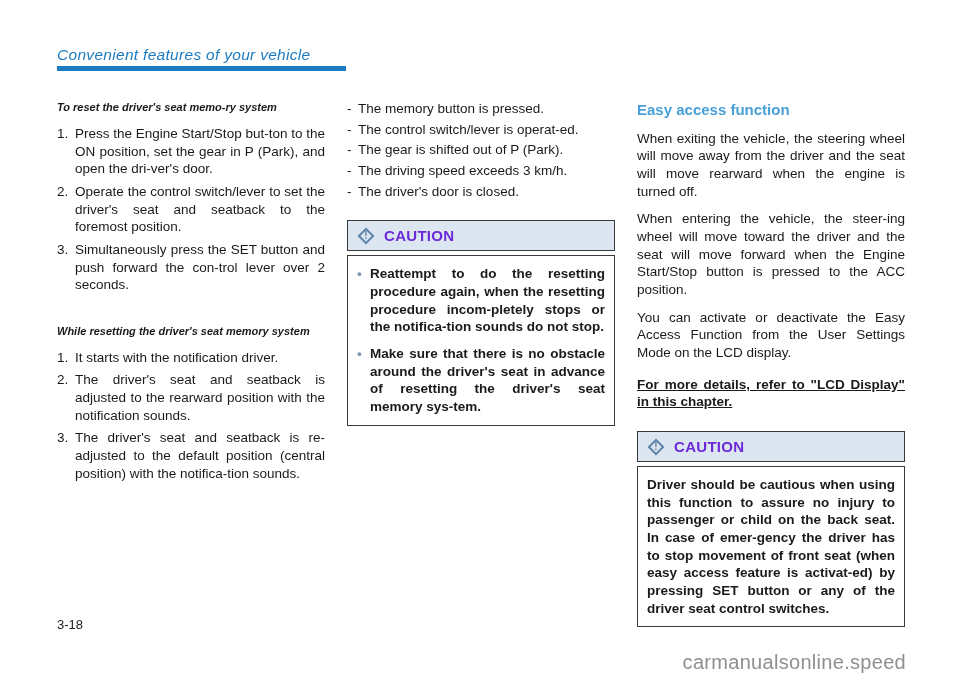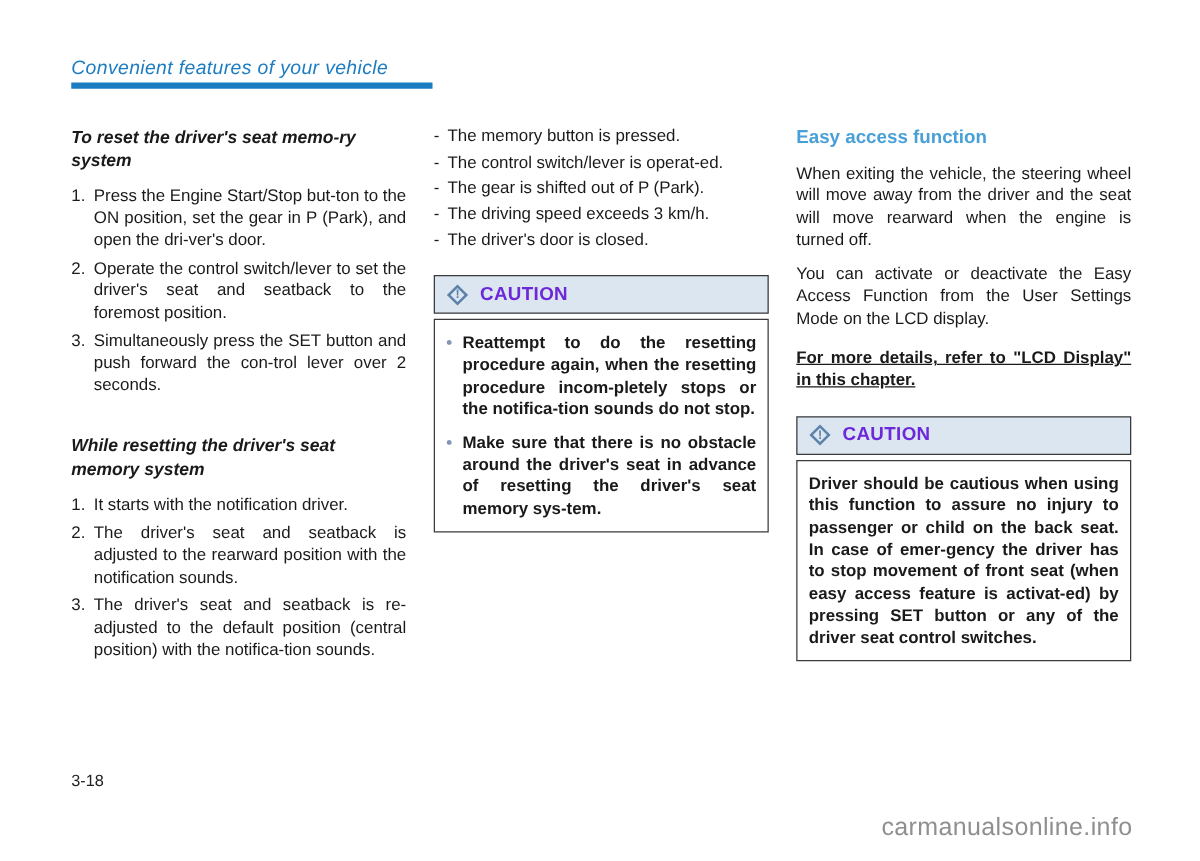--- a/index.html
+++ b/index.html
@@ -28,21 +28,21 @@
   .columns{
     position:absolute; left:57px; top:100px; width:848px;
     display:flex; gap:22px;
   }
   .col{
     width:276px;
     font-size:13.5px; line-height:1.31; text-align:justify;
   }
 
   .subheading{
-    font-size:14px; font-weight:bold; font-style:italic;
+    font-size:11px; font-weight:bold; font-style:italic;
     line-height:1.35; margin-bottom:10px; text-align:left;
   }
   .subheading.mt{ margin-top:30px; }
 
   .step{ display:flex; margin-bottom:5px; }
   .step .num{ width:18px; flex:0 0 18px; }
   .step .txt{ flex:1; text-align:justify; }
 
   .para{ margin-bottom:10px; }
   .para.gap-top{ margin-top:14px; }
@@ -177,35 +177,36 @@
             <span class="bullet">•</span>
             <span class="txt">Make sure that there is no obstacle around the driver's seat in advance of resetting the driver's seat memory sys-tem.</span>
           </div>
         </div>
       </div>
     </section>
 
     <section class="col">
       <h2 class="col3-heading">Easy access function</h2>
       <p class="para">When exiting the vehicle, the steering wheel will move away from the driver and the seat will move rearward when the engine is turned off.</p>
+      <p class="para">When entering the vehicle, the steer-ing wheel will move toward the driver and the seat will move forward when the Engine Start/Stop button is pressed to the ACC position.</p>
       <p class="para">You can activate or deactivate the Easy Access Function from the User Settings Mode on the LCD display.</p>
       <p class="bold-para">For more details, refer to "LCD Display" in this chapter.</p>
 
       <div class="caution">
         <div class="caution-header">
           <span class="caution-icon">
             <span class="diamond"></span>
             <span class="mark">!</span>
           </span>
           <span class="caution-title">CAUTION</span>
         </div>
         <div class="caution-body">
           <div class="single">Driver should be cautious when using this function to assure no injury to passenger or child on the back seat. In case of emer-gency the driver has to stop movement of front seat (when easy access feature is activat-ed) by pressing SET button or any of the driver seat control switches.</div>
         </div>
       </div>
     </section>
 
   </div>
 
   <div class="page-number">3-18</div>
-  <div class="watermark">carmanualsonline.info</div>
+  <div class="watermark">carmanualsonline.speed</div>
 
 </div>
 
 </body></html>

